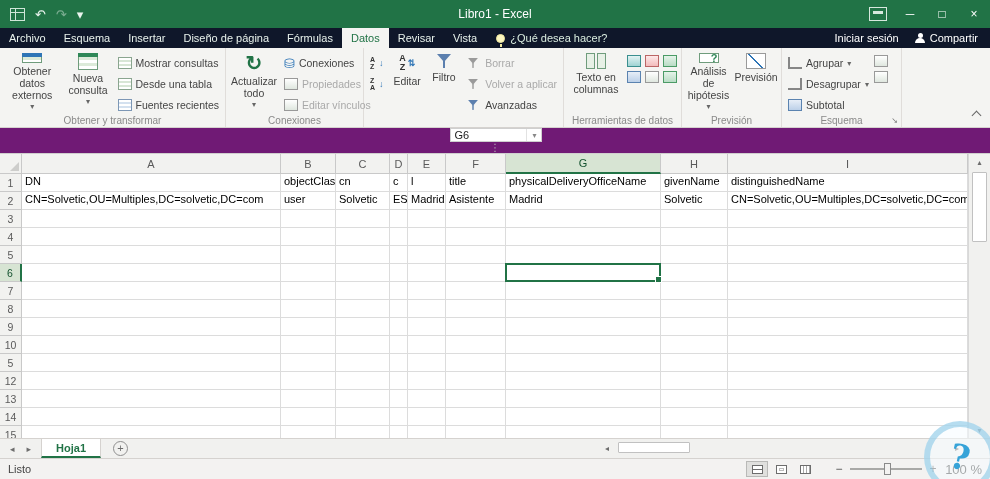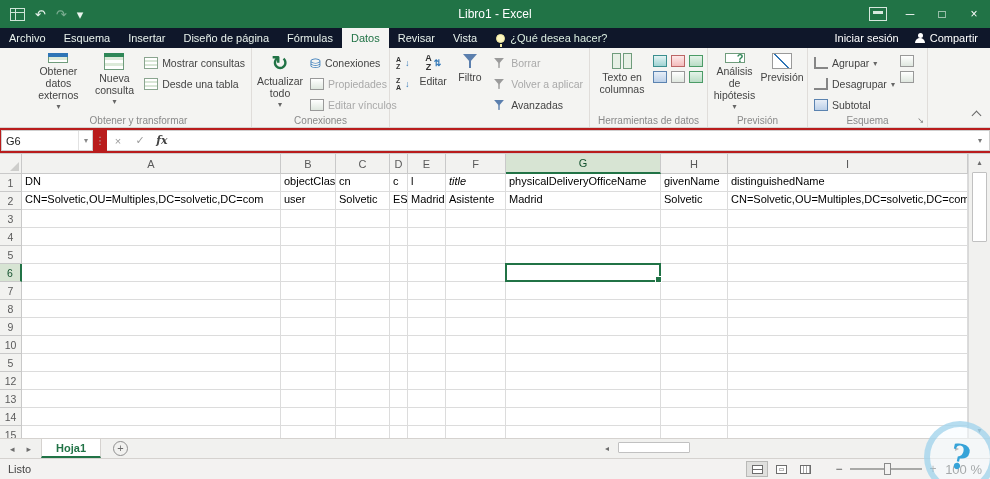--- a/index.html
+++ b/index.html
@@ -70,21 +70,21 @@
 .mini.blue{border-color:#5b83b0;background:linear-gradient(#e7eef7,#bcd0e8);}
 .ic-chart{width:20px;height:16px;border:1px solid #9a9a9a;background:
  linear-gradient(45deg,transparent 44%,#2e75b6 44% 52%,transparent 52%),#fff;}
 .ic-whatif{width:20px;height:16px;border:1px solid #6f9c7c;background:#fff;position:relative;}
 .ic-whatif::after{content:"?";position:absolute;right:0px;top:-2px;color:#2e8757;font-size:11px;font-weight:bold;}
 .ic-grp{width:14px;height:12px;border-left:2px solid #868686;border-bottom:2px solid #868686;}
 .dlg-launcher{position:absolute;right:3px;bottom:2px;font-size:8px;color:#777;}
 .collapse-chevron{position:absolute;right:10px;bottom:8px;width:7px;height:7px;border-left:1.5px solid #666;border-top:1.5px solid #666;transform:rotate(45deg);}
 
 
-.fbar{position:absolute;top:128px;left:0;right:0;height:26px;background:#b91c1c;border-bottom:1px solid #d0cece;display:flex;align-items:center;}
+.fbar{position:absolute;top:128px;left:0;right:0;height:26px;background:#701a75;border-bottom:1px solid #d0cece;display:flex;align-items:center;flex-direction:column;}
 .namebox{width:92px;height:21px;margin-left:1px;background:#fff;border:1px solid #cfcfcf;display:flex;align-items:center;padding:0 4px;color:#222;}
 .namebox .nb-caret{margin-left:auto;color:#888;font-size:8px;border-left:1px solid #e2e2e2;padding-left:5px;height:100%;display:flex;align-items:center;}
 .fx-zone{display:flex;align-items:center;height:21px;background:#fff;border:1px solid #cfcfcf;border-left:none;flex:1;}
 .fxb{width:22px;text-align:center;color:#9a9a9a;font-size:11px;}
 .fxb.fx{color:#444;font-family:"DejaVu Serif",serif;font-style:italic;font-weight:bold;}
 .kebab{color:#b5b5b5;font-size:10px;padding:0 2px;}
 .fml-input{flex:1;height:100%;}
 .fbar-caret{width:18px;text-align:center;color:#777;font-size:8px;}
 
 
@@ -182,39 +182,43 @@
       <span>Iniciar sesión</span>
       <span style="display:flex;align-items:center;gap:5px;">
         <span class="person"></span>
         <span>Compartir</span>
       </span>
     </div>
   </div>
 
   <div class="ribbon">
 
-    <div class="grp" style="width:226px;margin-left:26px;">
+    <div class="grp" style="width:226px;">
       <div class="big-btn" style="width:62px;">
         <span class="ic-tbl blue"></span>
         <span class="cap">Obtener datos externos</span>
         <span class="caret">▾</span>
       </div>
       <div class="big-btn" style="width:52px;">
         <span class="ic-tbl"></span>
         <span class="cap">Nueva consulta</span>
         <span class="caret">▾</span>
       </div>
       <div class="stack">
         <div class="sbtn">
           <span class="ic16"></span>
           <span>Mostrar consultas</span>
         </div>
         <div class="sbtn">
           <span class="ic16"></span>
           <span>Desde una tabla</span>
+        </div>
+        <div class="sbtn">
+          <span class="ic16 blue"></span>
+          <span>Fuentes recientes</span>
         </div>
       </div>
       <div class="grp-label">Obtener y transformar</div>
     </div>
 
     <div class="grp" style="width:138px;">
       <div class="big-btn" style="width:50px;">
         <span class="ic-refresh">↻</span>
         <span class="cap">Actualizar todo</span>
         <span class="caret">▾</span>
@@ -399,21 +403,21 @@
         <div class="rowhead">15</div>
       </div>
     <div class="cells" id="cells">
       <div class="selbox" id="sel-box" style="left: 483px; top: 89px; width: 156px; height: 19px;"></div>
     <div class="grow">
           <div class="gcell" style="width: 259px;">DN</div>
           <div class="gcell" style="width: 55px;">objectClass</div>
           <div class="gcell" style="width: 54px;">cn</div>
           <div class="gcell" style="width: 18px;">c</div>
           <div class="gcell" style="width: 38px;">l</div>
-          <div class="gcell" style="width: 60px; font-style: italic;">title</div>
+          <div class="gcell" style="width: 60px;">title</div>
           <div class="gcell" style="width: 155px;">physicalDeliveryOfficeName</div>
           <div class="gcell" style="width: 67px;">givenName</div>
           <div class="gcell" style="width: 240px;">distinguishedName</div>
         </div>
         <div class="grow">
           <div class="gcell" style="width: 259px;">CN=Solvetic,OU=Multiples,DC=solvetic,DC=com</div>
           <div class="gcell" style="width: 55px;">user</div>
           <div class="gcell" style="width: 54px;">Solvetic</div>
           <div class="gcell" style="width: 18px;">ES</div>
           <div class="gcell" style="width: 38px;">Madrid</div>

